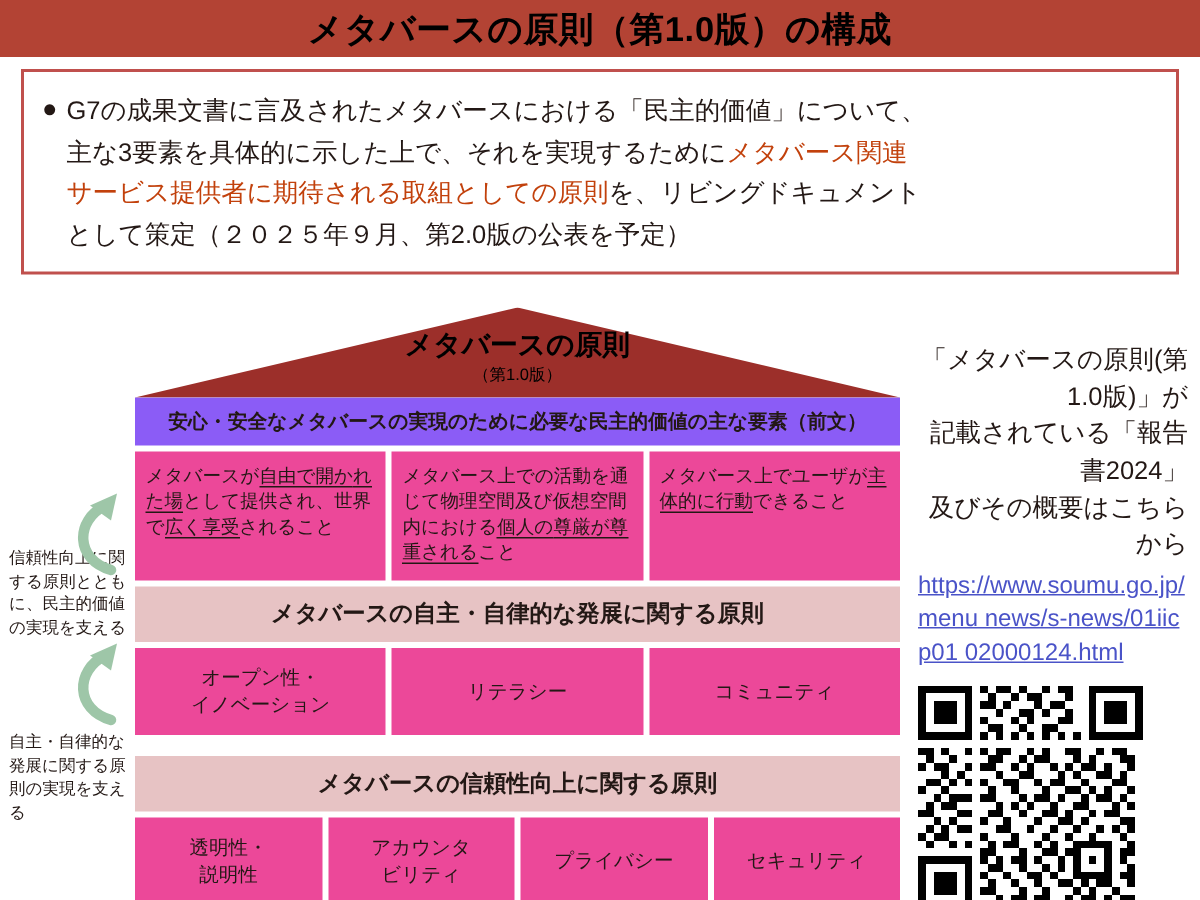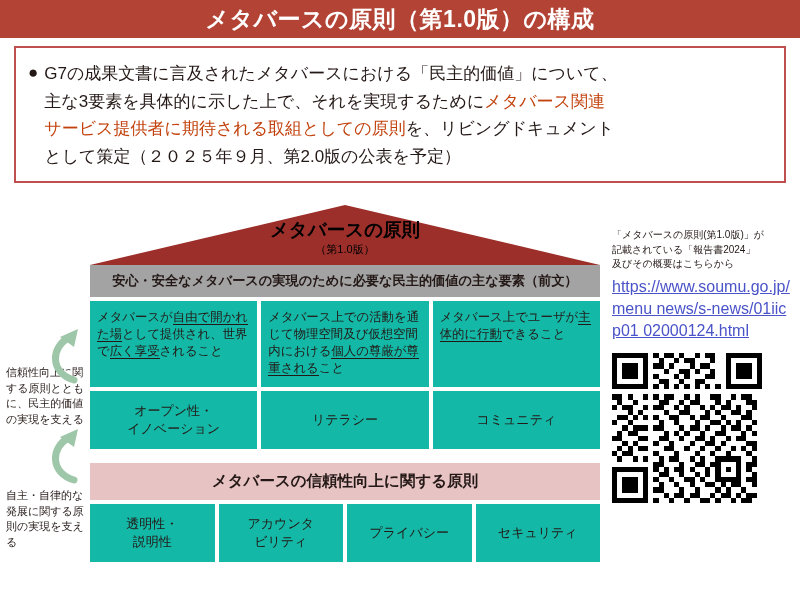--- a/index.html
+++ b/index.html
@@ -23,21 +23,21 @@
     top: 0;
     width: 800px;
     height: 38px;
     background: #b03a2e;
     background: #b34334;
     display: flex;
     align-items: center;
     justify-content: center;
   }
   .title-bar .title-text {
-    color: #ffffff;
+    color: #000000;
     font-size: 23px;
     font-weight: bold;
     letter-spacing: 0.5px;
   }
 
   
   .lead-box {
     position: absolute;
     left: 14px;
     top: 46px;
@@ -116,38 +116,38 @@
     background: #e8c7c8;
     background: #e7c3c4;
     text-align: center;
     font-weight: bold;
     color: #231815;
     padding: 6px 0;
     margin-bottom: 4px;
   }
   .band.preamble {
     font-size: 13.2px;
-    background: #a3a3a3;
+    background: #8b5cf6;
     padding: 7px 0;
   }
   .band.section {
     font-size: 15.5px;
     background: #e7c3c4;
     padding: 8px 0;
   }
 
   .cols {
     display: flex;
     width: 510px;
     gap: 4px;
     margin-bottom: 4px;
   }
   .col {
     flex: 1;
-    background: #14b8a6;
+    background: #ec4899;
     box-sizing: border-box;
     padding: 8px 7px;
     font-size: 12.4px;
     line-height: 1.38;
     color: #231815;
   }
   .col.tall {
     height: 86px;
   }
   .col.short {
@@ -185,23 +185,24 @@
   .arrow-svg { position: absolute; }
 
   
   .right-col {
     position: absolute;
     left: 612px;
     top: 228px;
     width: 180px;
   }
   .right-note {
-    font-size: 10px;
+    font-size: 17px;
     line-height: 1.45;
     color: #231815;
+    text-align: right;
   }
   .right-link {
     margin-top: 4px;
     font-size: 16px;
     line-height: 1.4;
     color: #4a53c8;
     text-decoration: underline;
     word-break: break-all;
     display: block;
   }
@@ -263,20 +264,21 @@
       <span>メタバースが</span><span class="u">自由で開か</span><span class="u">れた場</span><span>として提供され、</span><span>世界で</span><span class="u">広く享受</span><span>される</span><span>こと</span>
     </div>
     <div class="col tall">
       <span>メタバース上での活動を</span><span>通じて物理空間及び仮想</span><span>空間内における</span><span class="u">個人の</span><span class="u">尊厳が尊重される</span><span>こと</span>
     </div>
     <div class="col tall">
       <span>メタバース上でユーザ</span><span>が</span><span class="u">主体的に行動</span><span>できる</span><span>こと</span>
     </div>
   </div>
 
+  <div class="band section">メタバースの自主・自律的な発展に関する原則</div>
   <div class="cols">
     <div class="col short" style="white-space:pre-line;">オープン性・
 イノベーション</div>
     <div class="col short" style="white-space:pre-line;">リテラシー</div>
     <div class="col short" style="white-space:pre-line;">コミュニティ</div>
   </div>
 
   <div class="base-strip"></div>
 
   <div class="band section">メタバースの信頼性向上に関する原則</div>

